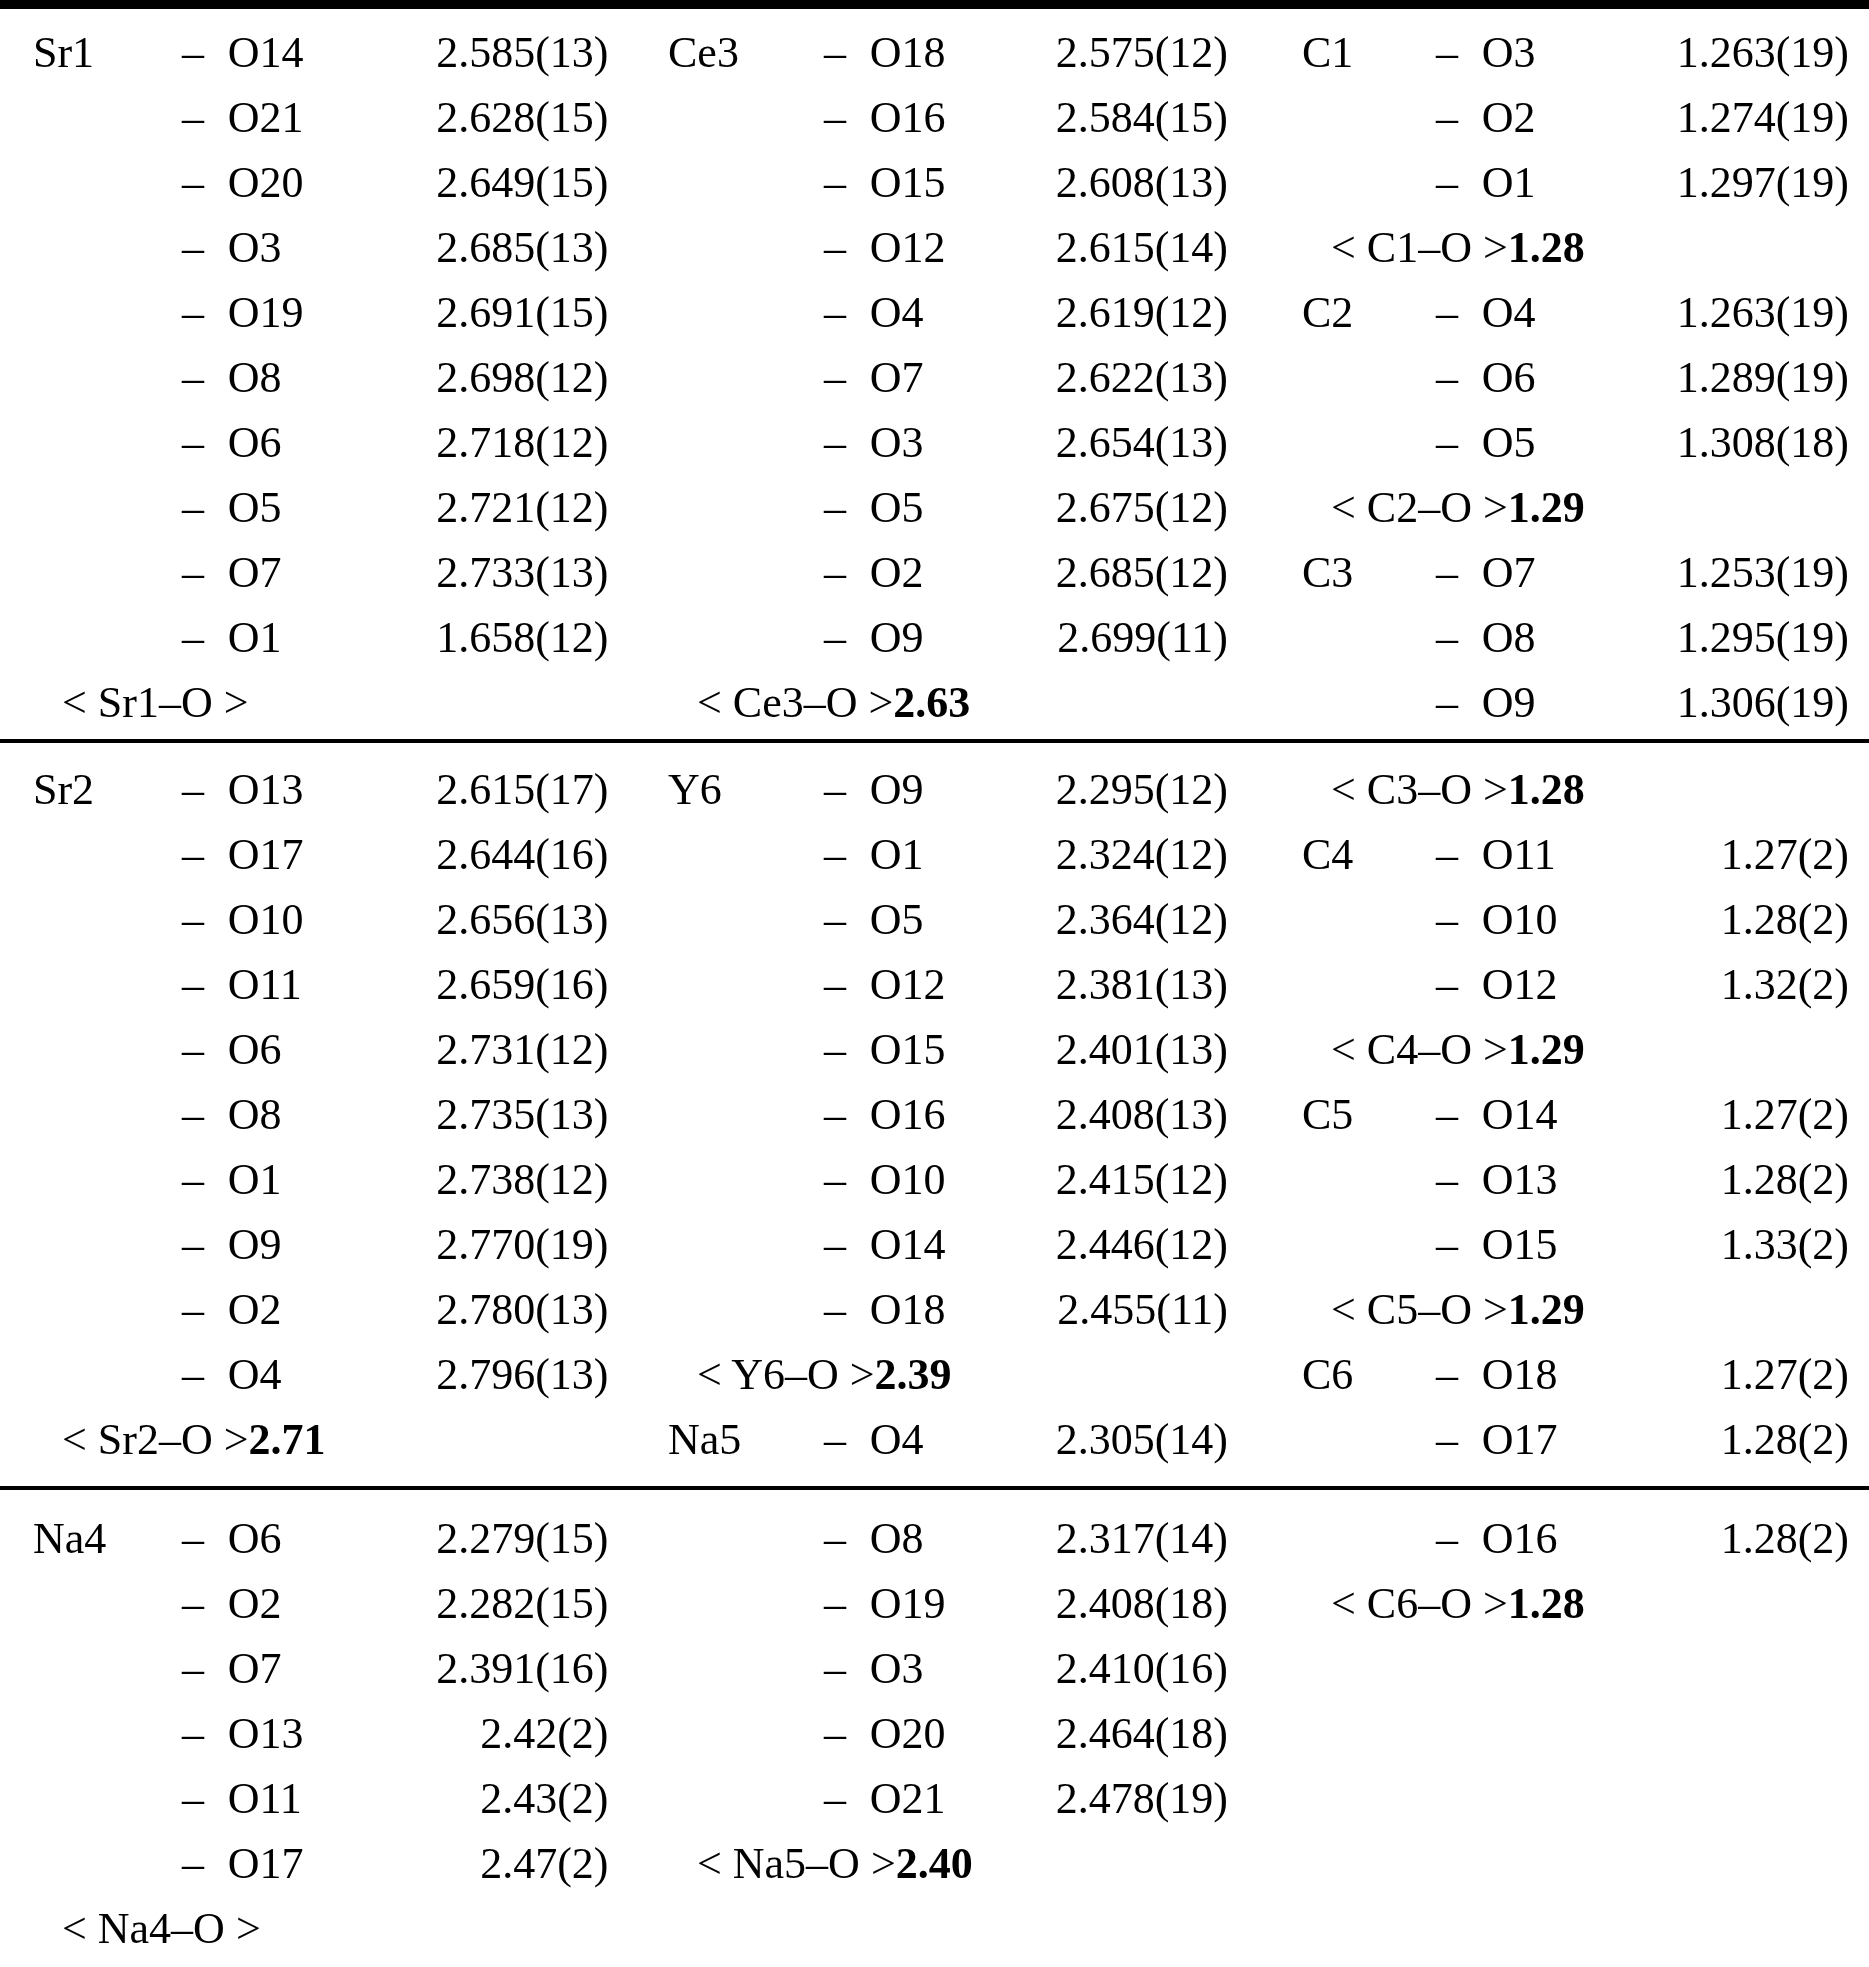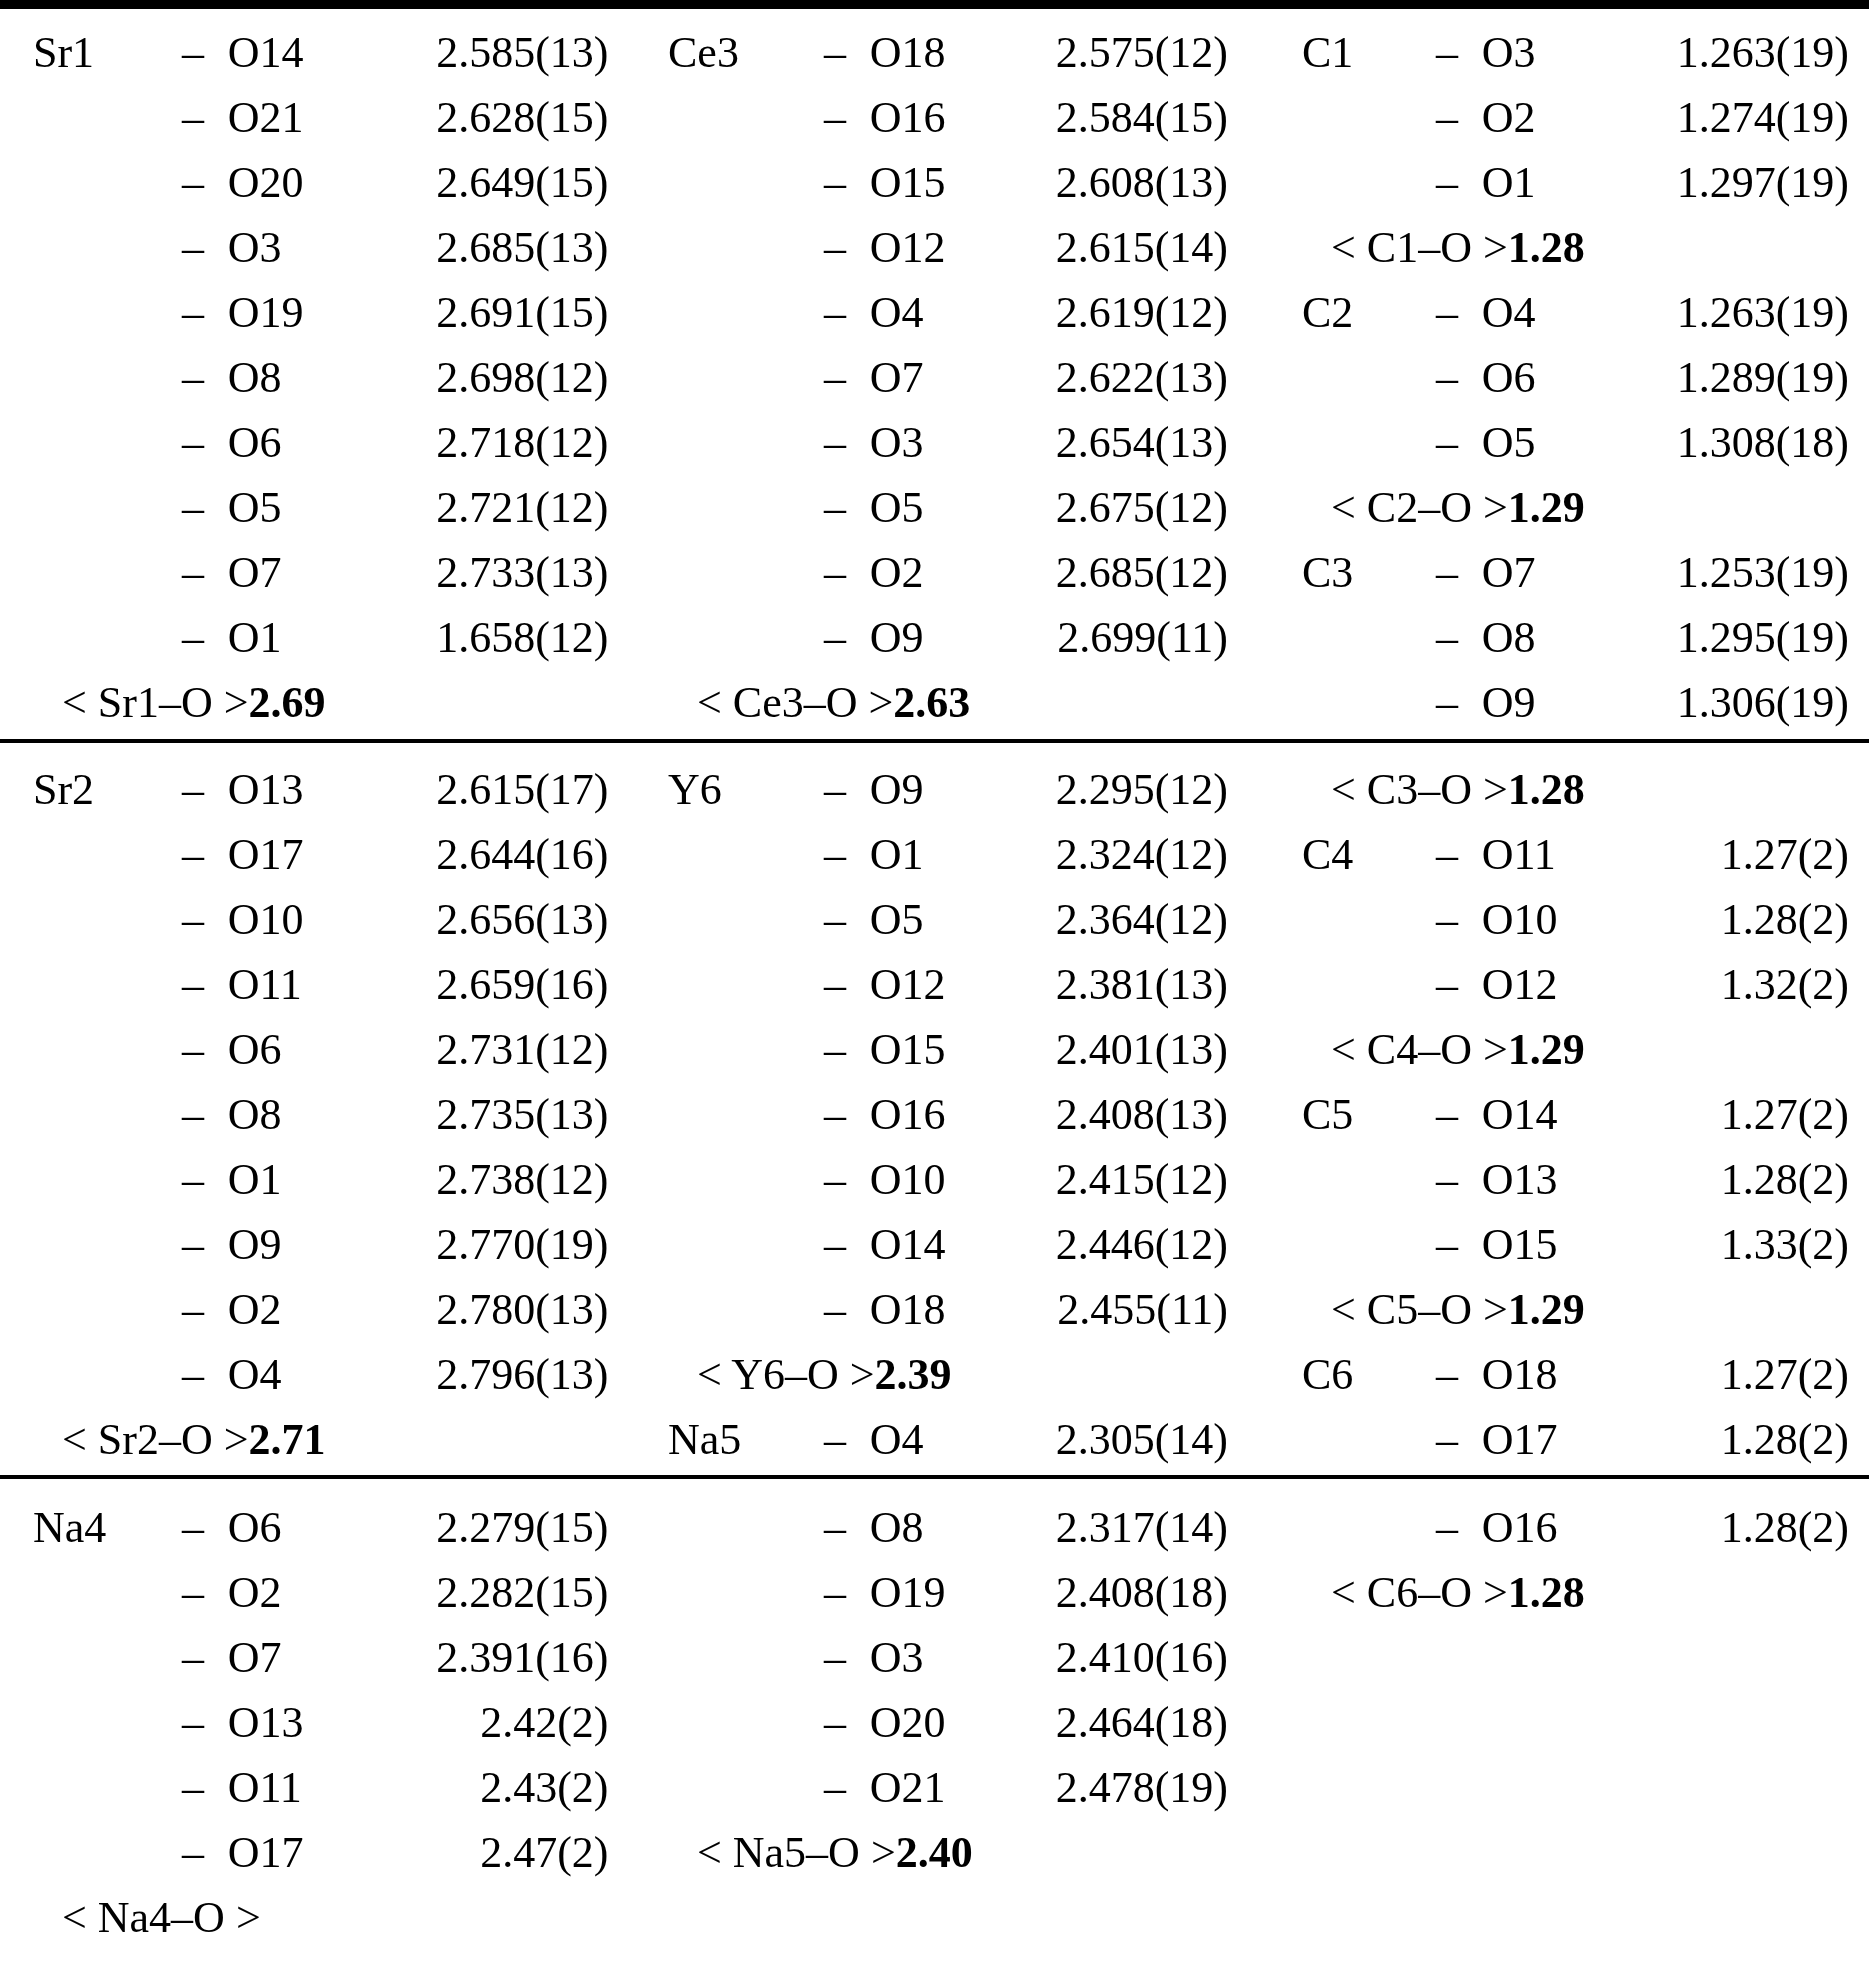--- a/index.html
+++ b/index.html
@@ -21,21 +21,21 @@
     background: #000000;
   }
   .rule.thick { height: 9px; }
   .rule.thin  { height: 4.5px; }
   .band {
     display: flex;
     width: 100%;
     box-sizing: border-box;
   }
   .band.b0 { padding-top: 11px; padding-bottom: 3.6px; }
-  .band.b1 { padding-top: 14.5px; padding-bottom: 2px; border-radius: 11px; }
+  .band.b1 { padding-top: 14.5px; padding-bottom: 13px; border-radius: 11px; }
   .band.b2 { padding-top: 16.3px; padding-bottom: 16px; }
   .colgroup {
     width: 623px;
     display: flex;
     flex-direction: column;
     box-sizing: border-box;
   }
   .row {
     height: 65px;
     display: grid;
@@ -113,21 +113,20 @@
           <span class="bond">– O7</span>
           <span class="dist">2.733(13)</span>
         </div>
         <div class="row">
           <span class="atom"></span>
           <span class="bond">– O1</span>
           <span class="dist">1.658(12)</span>
         </div>
         <div class="row avg">
           <span class="avglabel">&lt; Sr1–O &gt;</span>
-          <span class="avgvalue">2.69</span>
         </div>
       </div>
       <div class="colgroup c1">
         <div class="row">
           <span class="atom">Ce3</span>
           <span class="bond">– O18</span>
           <span class="dist">2.575(12)</span>
         </div>
         <div class="row">
           <span class="atom"></span>

